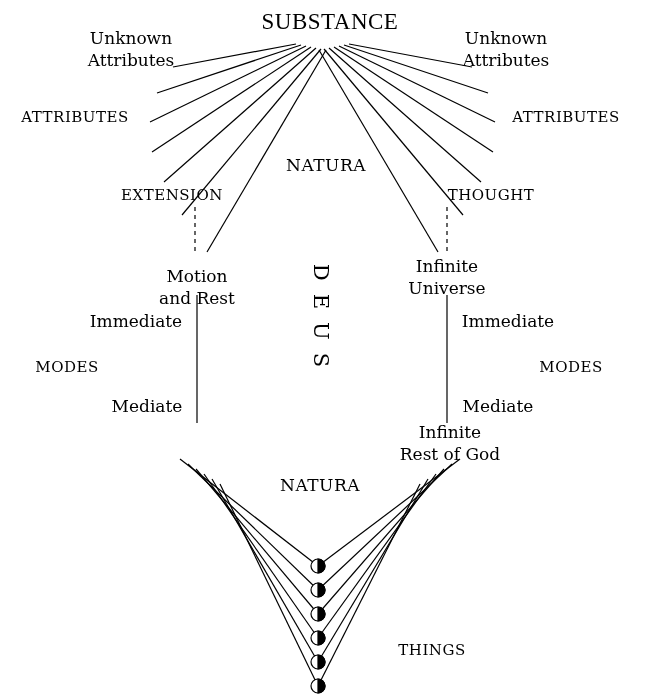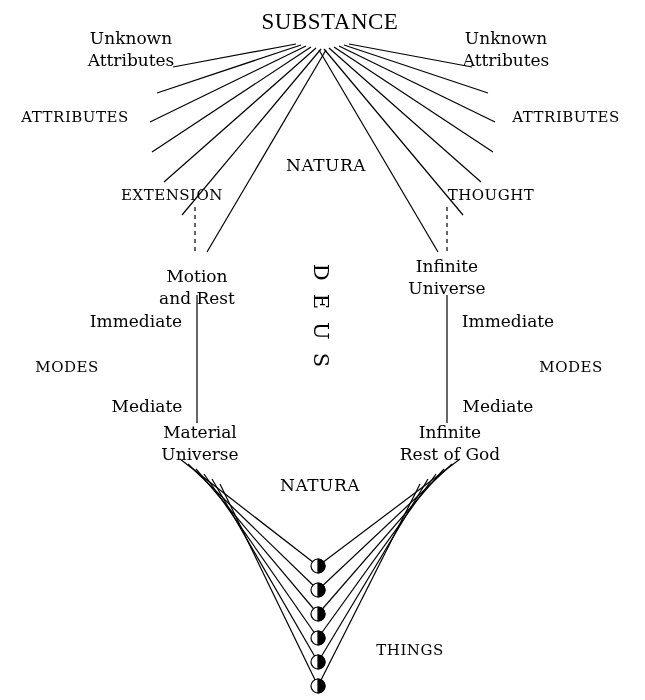--- a/index.html
+++ b/index.html
@@ -130,28 +130,24 @@
 
   <div class="lbl sm" style="left:136px;top:321px;">Immediate</div>
   <div class="lbl sm" style="left:508px;top:321px;">Immediate</div>
 
   <div class="lbl md" style="left:67px;top:368px;">MODES</div>
   <div class="lbl md" style="left:571px;top:368px;">MODES</div>
 
   <div class="lbl sm" style="left:147px;top:406px;">Mediate</div>
   <div class="lbl sm" style="left:498px;top:406px;">Mediate</div>
 
-  <div class="lbl sm" style="left:200px;top:443px;">
-    <div>Material</div>
-    <div>Universe</div>
-  </div>
   <div class="lbl sm" style="left:450px;top:443px;">
     <div>Infinite</div>
     <div>Rest of God</div>
   </div>
 
   <div class="lbl lg" style="left:320px;top:485px;">
     <div>NATURA</div>
   </div>
 
-  <div class="lbl md" style="left:410px;top:651px;">THINGS</div>
+  <div class="lbl md" style="left:432px;top:651px;">THINGS</div>
 
 </div>
 
 </body></html>

